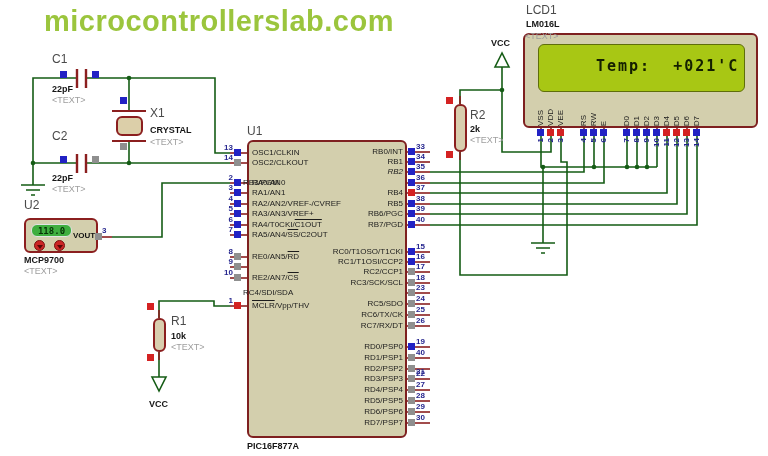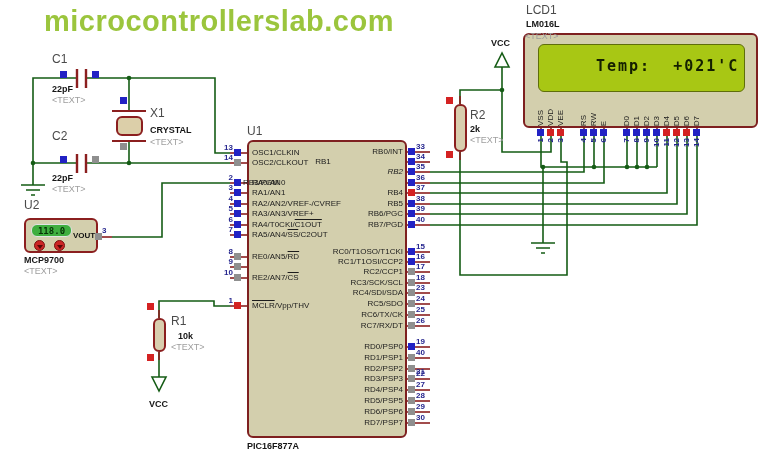--- a/index.html
+++ b/index.html
@@ -152,21 +152,21 @@
   <div class="part-body" id="sensor-display" style="left:31px;top:224px;width:41px;height:13px;background:#3fae3f;z-index:3;">118.0</div>
   <div class="btn down" style="left:34px;top:240px;background:#cc2626;"></div>
   <div class="btn down" style="left:54px;top:240px;background:#cc2626;"></div>
   <div class="lbl" style="left:73px;top:231px;font-size:8px;font-weight:bold;color:#111;z-index:3;">VOUT</div>
   <div class="lbl pinnum" style="left:102px;top:226px;">3</div>
   <div class="lbl val" style="left:24px;top:255px;">MCP9700</div>
   <div class="lbl ann" style="left:24px;top:266px;">&lt;TEXT&gt;</div>
 
   <div class="part-body" style="left:153px;top:318px;width:13px;height:34px;background:#d9ceae;border:2px solid #8b1f1f;"></div>
   <div class="lbl ref" style="left:171px;top:314px;">R1</div>
-  <div class="lbl val" style="left:178px;top:331px;">10k</div>
+  <div class="lbl val" style="left:171px;top:331px;">10k</div>
   <div class="lbl ann" style="left:171px;top:342px;">&lt;TEXT&gt;</div>
 
   <div class="part-body" style="left:454px;top:104px;width:13px;height:48px;background:#d9ceae;border:2px solid #8b1f1f;"></div>
   <div class="lbl ref" style="left:470px;top:108px;">R2</div>
   <div class="lbl val" style="left:470px;top:124px;">2k</div>
   <div class="lbl ann" style="left:470px;top:135px;">&lt;TEXT&gt;</div>
 
   <div class="lbl val" style="left:491px;top:38px;">VCC</div>
   <div class="lbl val" style="left:149px;top:399px;">VCC</div>
 
@@ -214,21 +214,21 @@
     <div class="state" style="left: 234px; top: 263px; background: rgb(143, 143, 143);"></div>
     <div class="lbl pinlabel" style="left: 252px; top: 273px; width: 150px;"><span>RE2/AN7/</span><span class="ov">CS</span></div>
     <div class="lbl pinnum" style="left: 212px; top: 268px; width: 21px; text-align: right;">10</div>
     <div class="state" style="left: 234px; top: 274px; background: rgb(143, 143, 143);"></div>
     <div class="lbl pinlabel" style="left: 252px; top: 301px; width: 150px;"><span class="ov">MCLR</span><span>/Vpp/THV</span></div>
     <div class="lbl pinnum" style="left: 212px; top: 296px; width: 21px; text-align: right;">1</div>
     <div class="state" style="left: 234px; top: 302px; background: rgb(212, 34, 34);"></div>
     <div class="lbl pinlabel" style="left: 243px; top: 147px; width: 160px; text-align: right;"><span>RB0/INT</span></div>
     <div class="lbl pinnum" style="left: 416px; top: 142px;">33</div>
     <div class="state" style="left: 408px; top: 148px; background: rgb(34, 34, 196);"></div>
-    <div class="lbl pinlabel" style="left: 243px; top: 157px; width: 160px; text-align: center;"><span>RB1</span></div>
+    <div class="lbl pinlabel" style="left: 243px; top: 157px; width: 160px; text-align: right;"><span>RB1</span></div>
     <div class="lbl pinnum" style="left: 416px; top: 152px;">34</div>
     <div class="state" style="left: 408px; top: 158px; background: rgb(34, 34, 196);"></div>
     <div class="lbl pinlabel" style="left: 243px; top: 167px; width: 160px; text-align: right; font-style: italic;"><span>RB2</span></div>
     <div class="lbl pinnum" style="left: 416px; top: 162px;">35</div>
     <div class="state" style="left: 408px; top: 168px; background: rgb(34, 34, 196);"></div>
     <div class="lbl pinlabel" style="left: 243px; top: 178px; width: 160px; "><span>RB3/PGM</span></div>
     <div class="lbl pinnum" style="left: 416px; top: 173px;">36</div>
     <div class="state" style="left: 408px; top: 179px; background: rgb(34, 34, 196);"></div>
     <div class="lbl pinlabel" style="left: 243px; top: 188px; width: 160px; text-align: right;"><span>RB4</span></div>
     <div class="lbl pinnum" style="left: 416px; top: 183px;">37</div>
@@ -247,21 +247,21 @@
     <div class="state" style="left: 408px; top: 248px; background: rgb(34, 34, 196);"></div>
     <div class="lbl pinlabel" style="left: 243px; top: 257px; width: 160px; text-align: right;"><span>RC1/T1OSI/CCP2</span></div>
     <div class="lbl pinnum" style="left: 416px; top: 252px;">16</div>
     <div class="state" style="left: 408px; top: 258px; background: rgb(34, 34, 196);"></div>
     <div class="lbl pinlabel" style="left: 243px; top: 267px; width: 160px; text-align: right;"><span>RC2/CCP1</span></div>
     <div class="lbl pinnum" style="left: 416px; top: 262px;">17</div>
     <div class="state" style="left: 408px; top: 268px; background: rgb(143, 143, 143);"></div>
     <div class="lbl pinlabel" style="left: 243px; top: 278px; width: 160px; text-align: right;"><span>RC3/SCK/SCL</span></div>
     <div class="lbl pinnum" style="left: 416px; top: 273px;">18</div>
     <div class="state" style="left: 408px; top: 279px; background: rgb(143, 143, 143);"></div>
-    <div class="lbl pinlabel" style="left: 243px; top: 288px; width: 160px; text-align: right;"><span>RC4/SDI/SDA</span></div>
+    <div class="lbl pinlabel" style="left: 243px; top: 288px; width: 160px; "><span>RC4/SDI/SDA</span></div>
     <div class="lbl pinnum" style="left: 416px; top: 283px;">23</div>
     <div class="state" style="left: 408px; top: 289px; background: rgb(143, 143, 143);"></div>
     <div class="lbl pinlabel" style="left: 243px; top: 299px; width: 160px; text-align: right;"><span>RC5/SDO</span></div>
     <div class="lbl pinnum" style="left: 416px; top: 294px;">24</div>
     <div class="state" style="left: 408px; top: 300px; background: rgb(143, 143, 143);"></div>
     <div class="lbl pinlabel" style="left: 243px; top: 310px; width: 160px; text-align: right;"><span>RC6/TX/CK</span></div>
     <div class="lbl pinnum" style="left: 416px; top: 305px;">25</div>
     <div class="state" style="left: 408px; top: 311px; background: rgb(143, 143, 143);"></div>
     <div class="lbl pinlabel" style="left: 243px; top: 321px; width: 160px; text-align: right;"><span>RC7/RX/DT</span></div>
     <div class="lbl pinnum" style="left: 416px; top: 316px;">26</div>

